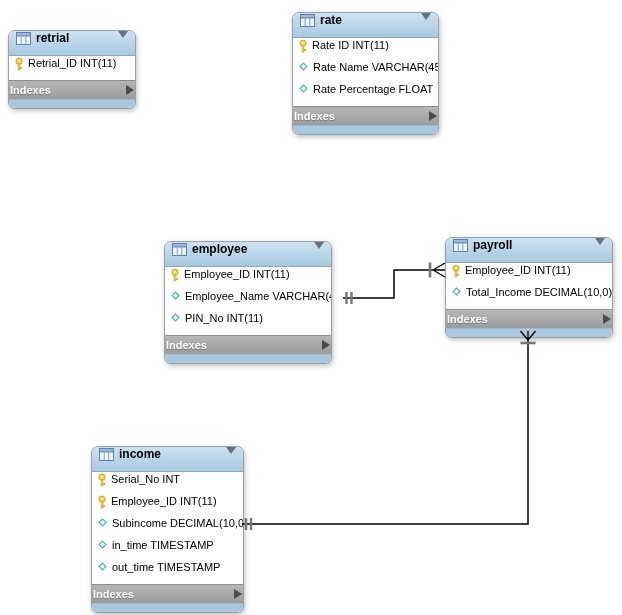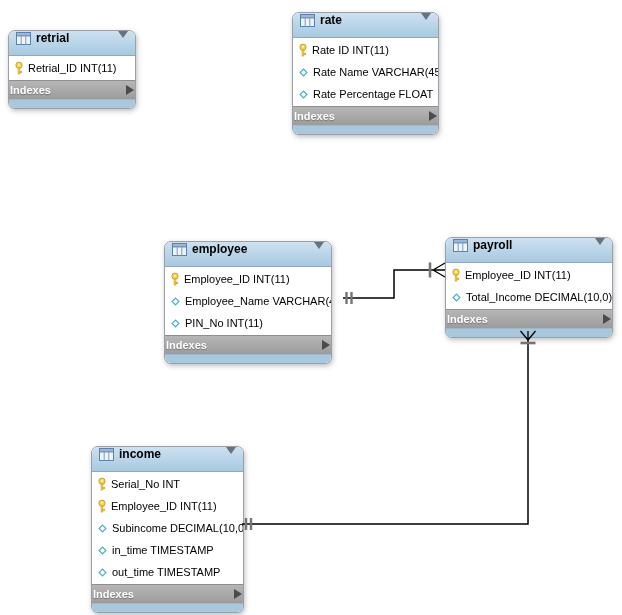--- a/index.html
+++ b/index.html
@@ -17,21 +17,21 @@
     background:linear-gradient(#cde1f1, #a7c9e0);
     border-bottom:1px solid #8fa8bc;
   }
   .t-title { font-weight:bold; font-size:12px; color:#000; flex:1; white-space:nowrap; }
   .t-expand {
     width:0; height:0; border-left:5px solid transparent; border-right:5px solid transparent;
     border-top:7px solid #66727e;
   }
   .t-body { padding:1px 0; background:#fff; }
   .t-row {
-    height:22px; display:flex; align-items:center; gap:4px; padding:0 5px;
+    height:22px; display:flex; align-items:flex-start; gap:4px; padding:0 5px;
     font-size:11px; color:#000; white-space:nowrap;
   }
   .t-row .cicon { flex:0 0 auto; display:flex; align-items:center; }
   .t-footer {
     height:18px; display:flex; align-items:center; padding:0 1px;
     background:linear-gradient(#b6b6b6, #9c9c9c);
     border-top:1px solid #8e8e8e;
   }
   .f-label {
     flex:1; color:#fff; font-weight:bold; font-size:11px;

